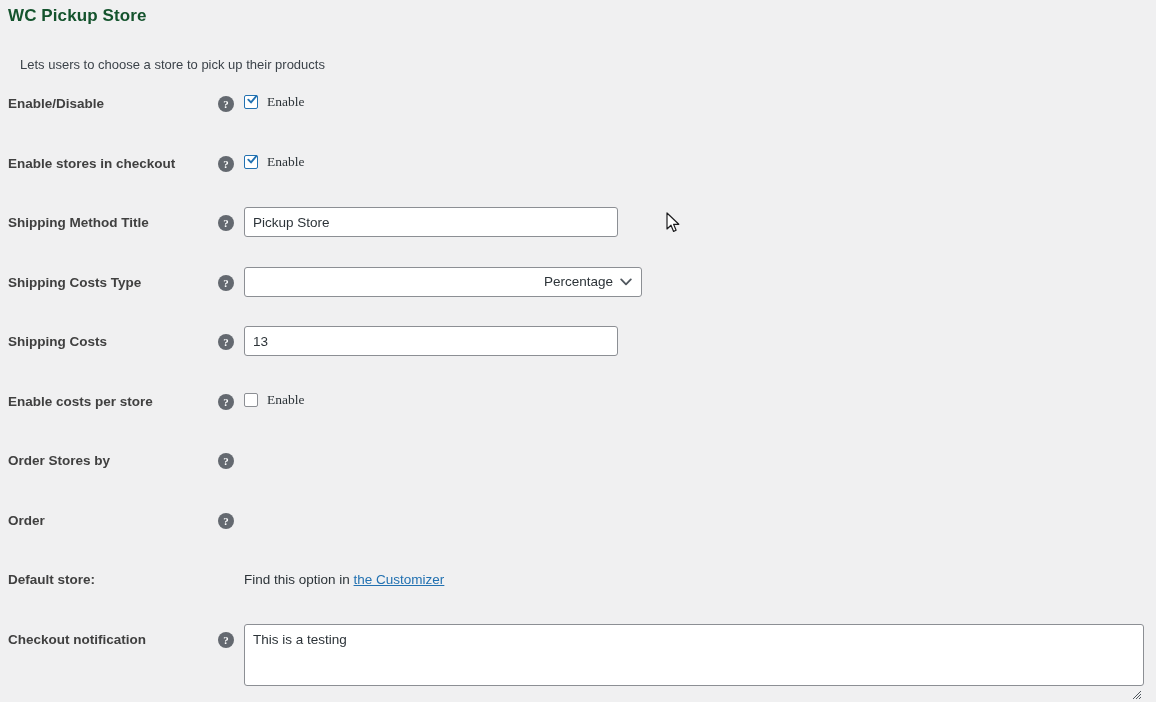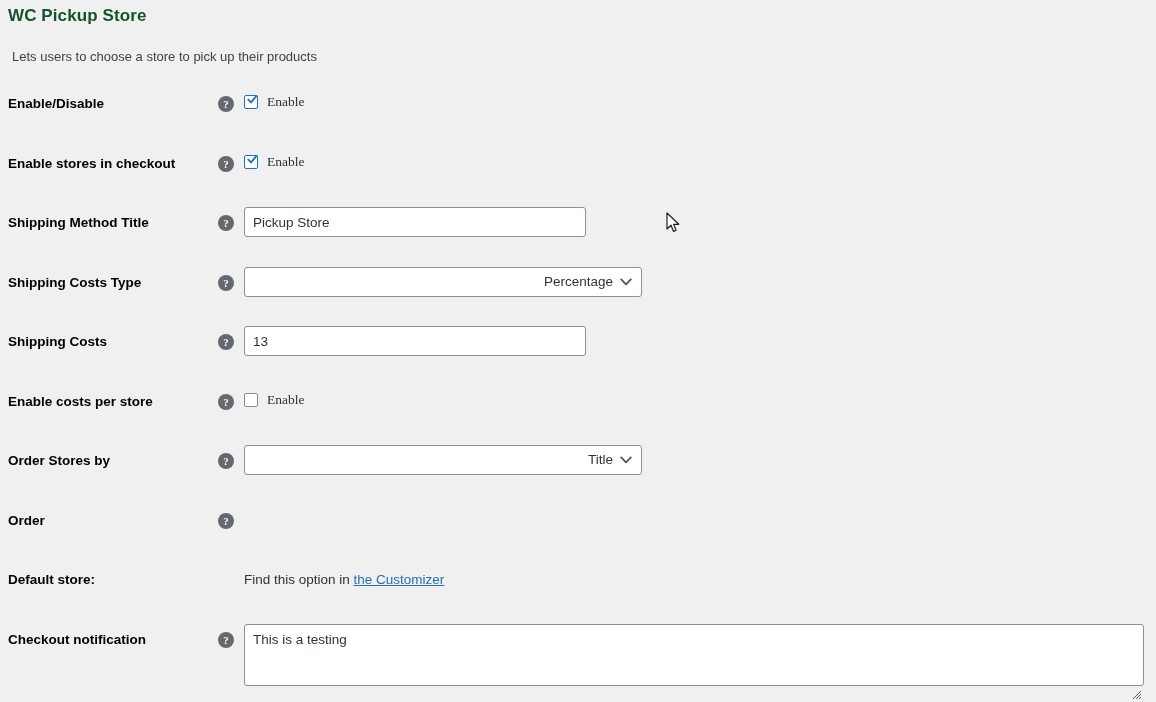--- a/index.html
+++ b/index.html
@@ -30,21 +30,21 @@
     letter-spacing: 0.1px;
     margin: 0;
   }
   .page-desc {
     position: absolute;
     left: 8px;
     top: 45px;
     font-size: 13px;
     font-weight: 400;
     color: #3c434a;
-    margin: 4px;
+    margin: 12px;
   }
 
   .form-table {
     position: absolute;
     left: 0;
     top: 78px;
     width: 1156px;
   }
 
   .form-row {
@@ -54,21 +54,21 @@
   .form-row.tall {
     height: 85px;
   }
 
   .row-label {
     position: absolute;
     left: 8px;
     top: 18px;
     font-size: 13.5px;
     font-weight: 600;
-    color: #000000;
+    color: #404040;
     white-space: nowrap;
   }
 
   .help-icon {
     position: absolute;
     left: 218px;
     top: 18px;
     width: 16px;
     height: 16px;
     border-radius: 50%;
@@ -116,21 +116,21 @@
     font-size: 13.5px;
     color: #2c3338;
     font-weight: 400;
   }
 
   
   .txt-input {
     position: absolute;
     left: 244px;
     top: 10px;
-    width: 342px;
+    width: 374px;
     height: 30px;
     box-sizing: border-box;
     border: 1px solid #8c8f94;
     border-radius: 3px;
     background: #fff;
     font-family: "Liberation Sans", sans-serif;
     font-size: 13.5px;
     color: #2c3338;
     padding: 0 8px;
     outline: none;
@@ -283,26 +283,20 @@
       <div class="row-label">Enable costs per store</div>
       <div class="help-icon">?</div>
       <label class="cb-wrap">
         <span class="cbx unchecked"></span>
         <span class="cb-label">Enable</span>
       </label>
     </div>
     <div class="form-row">
       <div class="row-label">Order Stores by</div>
       <div class="help-icon">?</div>
-      <div class="sel-wrap">
-        <div class="sel-box">Title</div>
-        <svg class="sel-arrow" viewBox="0 0 12 10">
-          <path d="M1.2 2.4 L6 7.4 L10.8 2.4" fill="none" stroke="#50575e" stroke-width="1.8" stroke-linecap="round" stroke-linejoin="round"></path>
-        </svg>
-      </div>
     </div>
     <div class="form-row">
       <div class="row-label">Order</div>
       <div class="help-icon">?</div>
     </div>
     <div class="form-row">
       <div class="row-label">Default store:</div>
       <div class="plain-text"><span>Find this option in </span><a href="#">the Customizer</a></div>
     </div>
     <div class="form-row tall">

